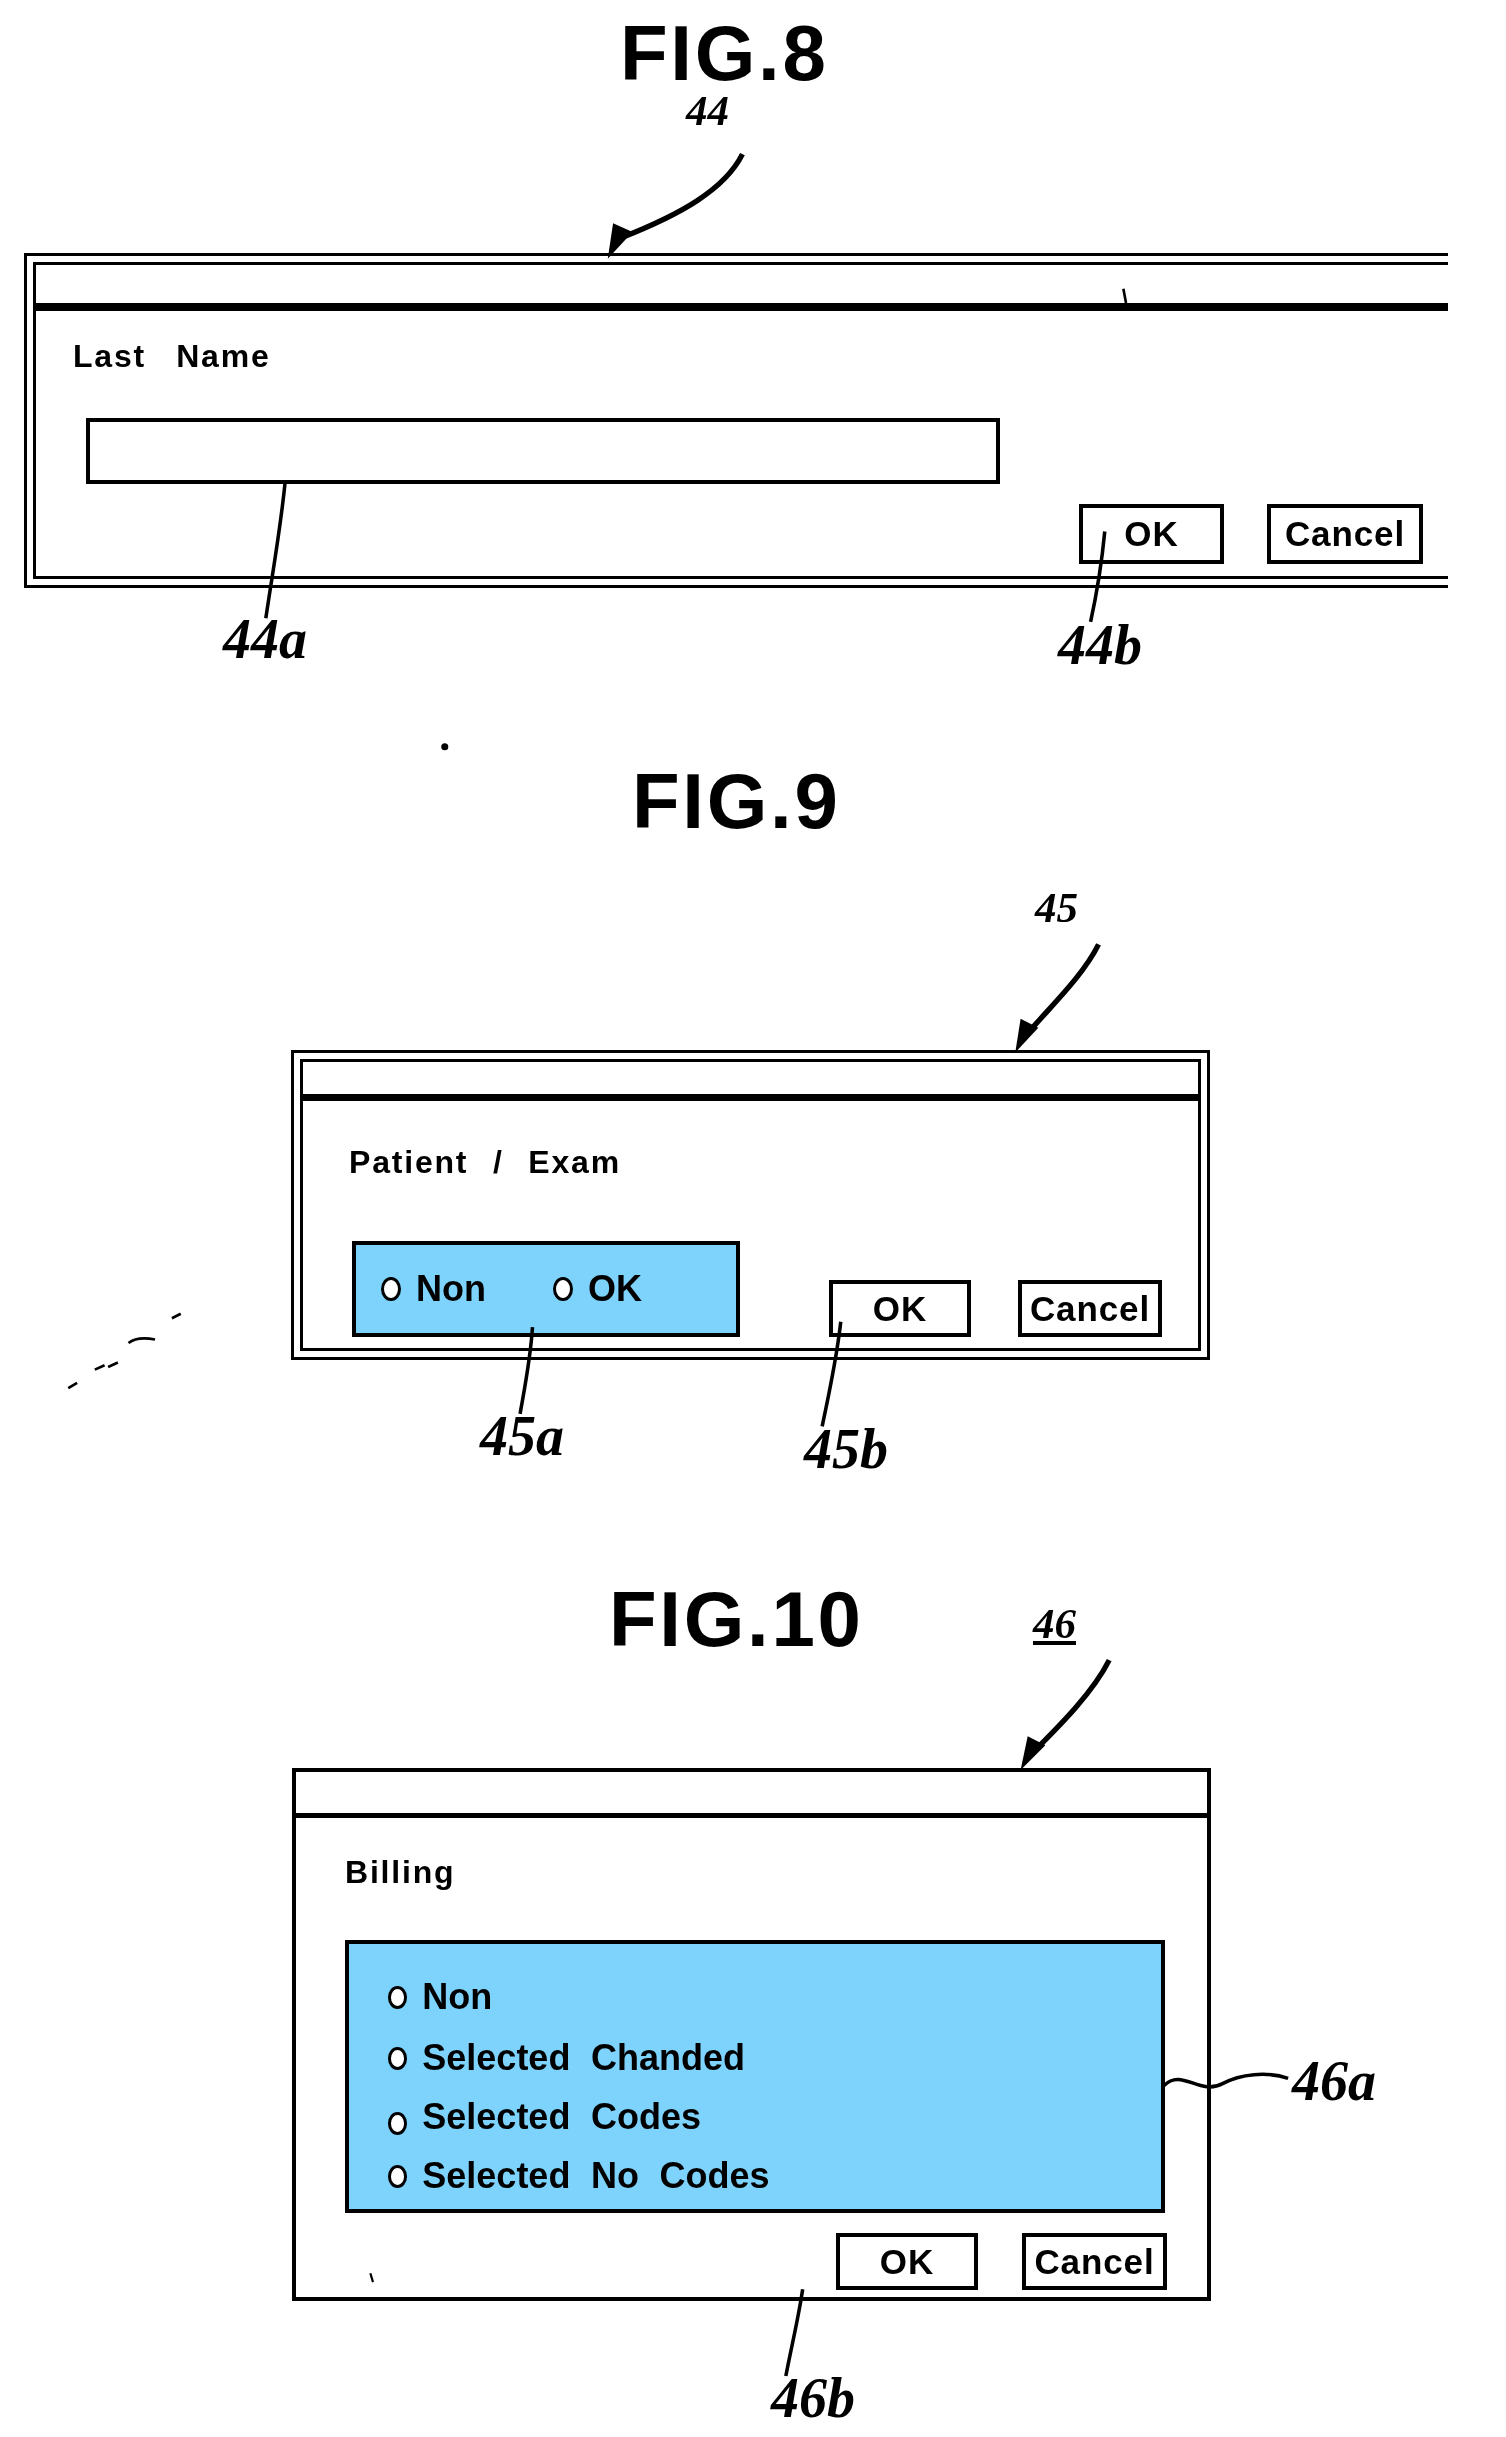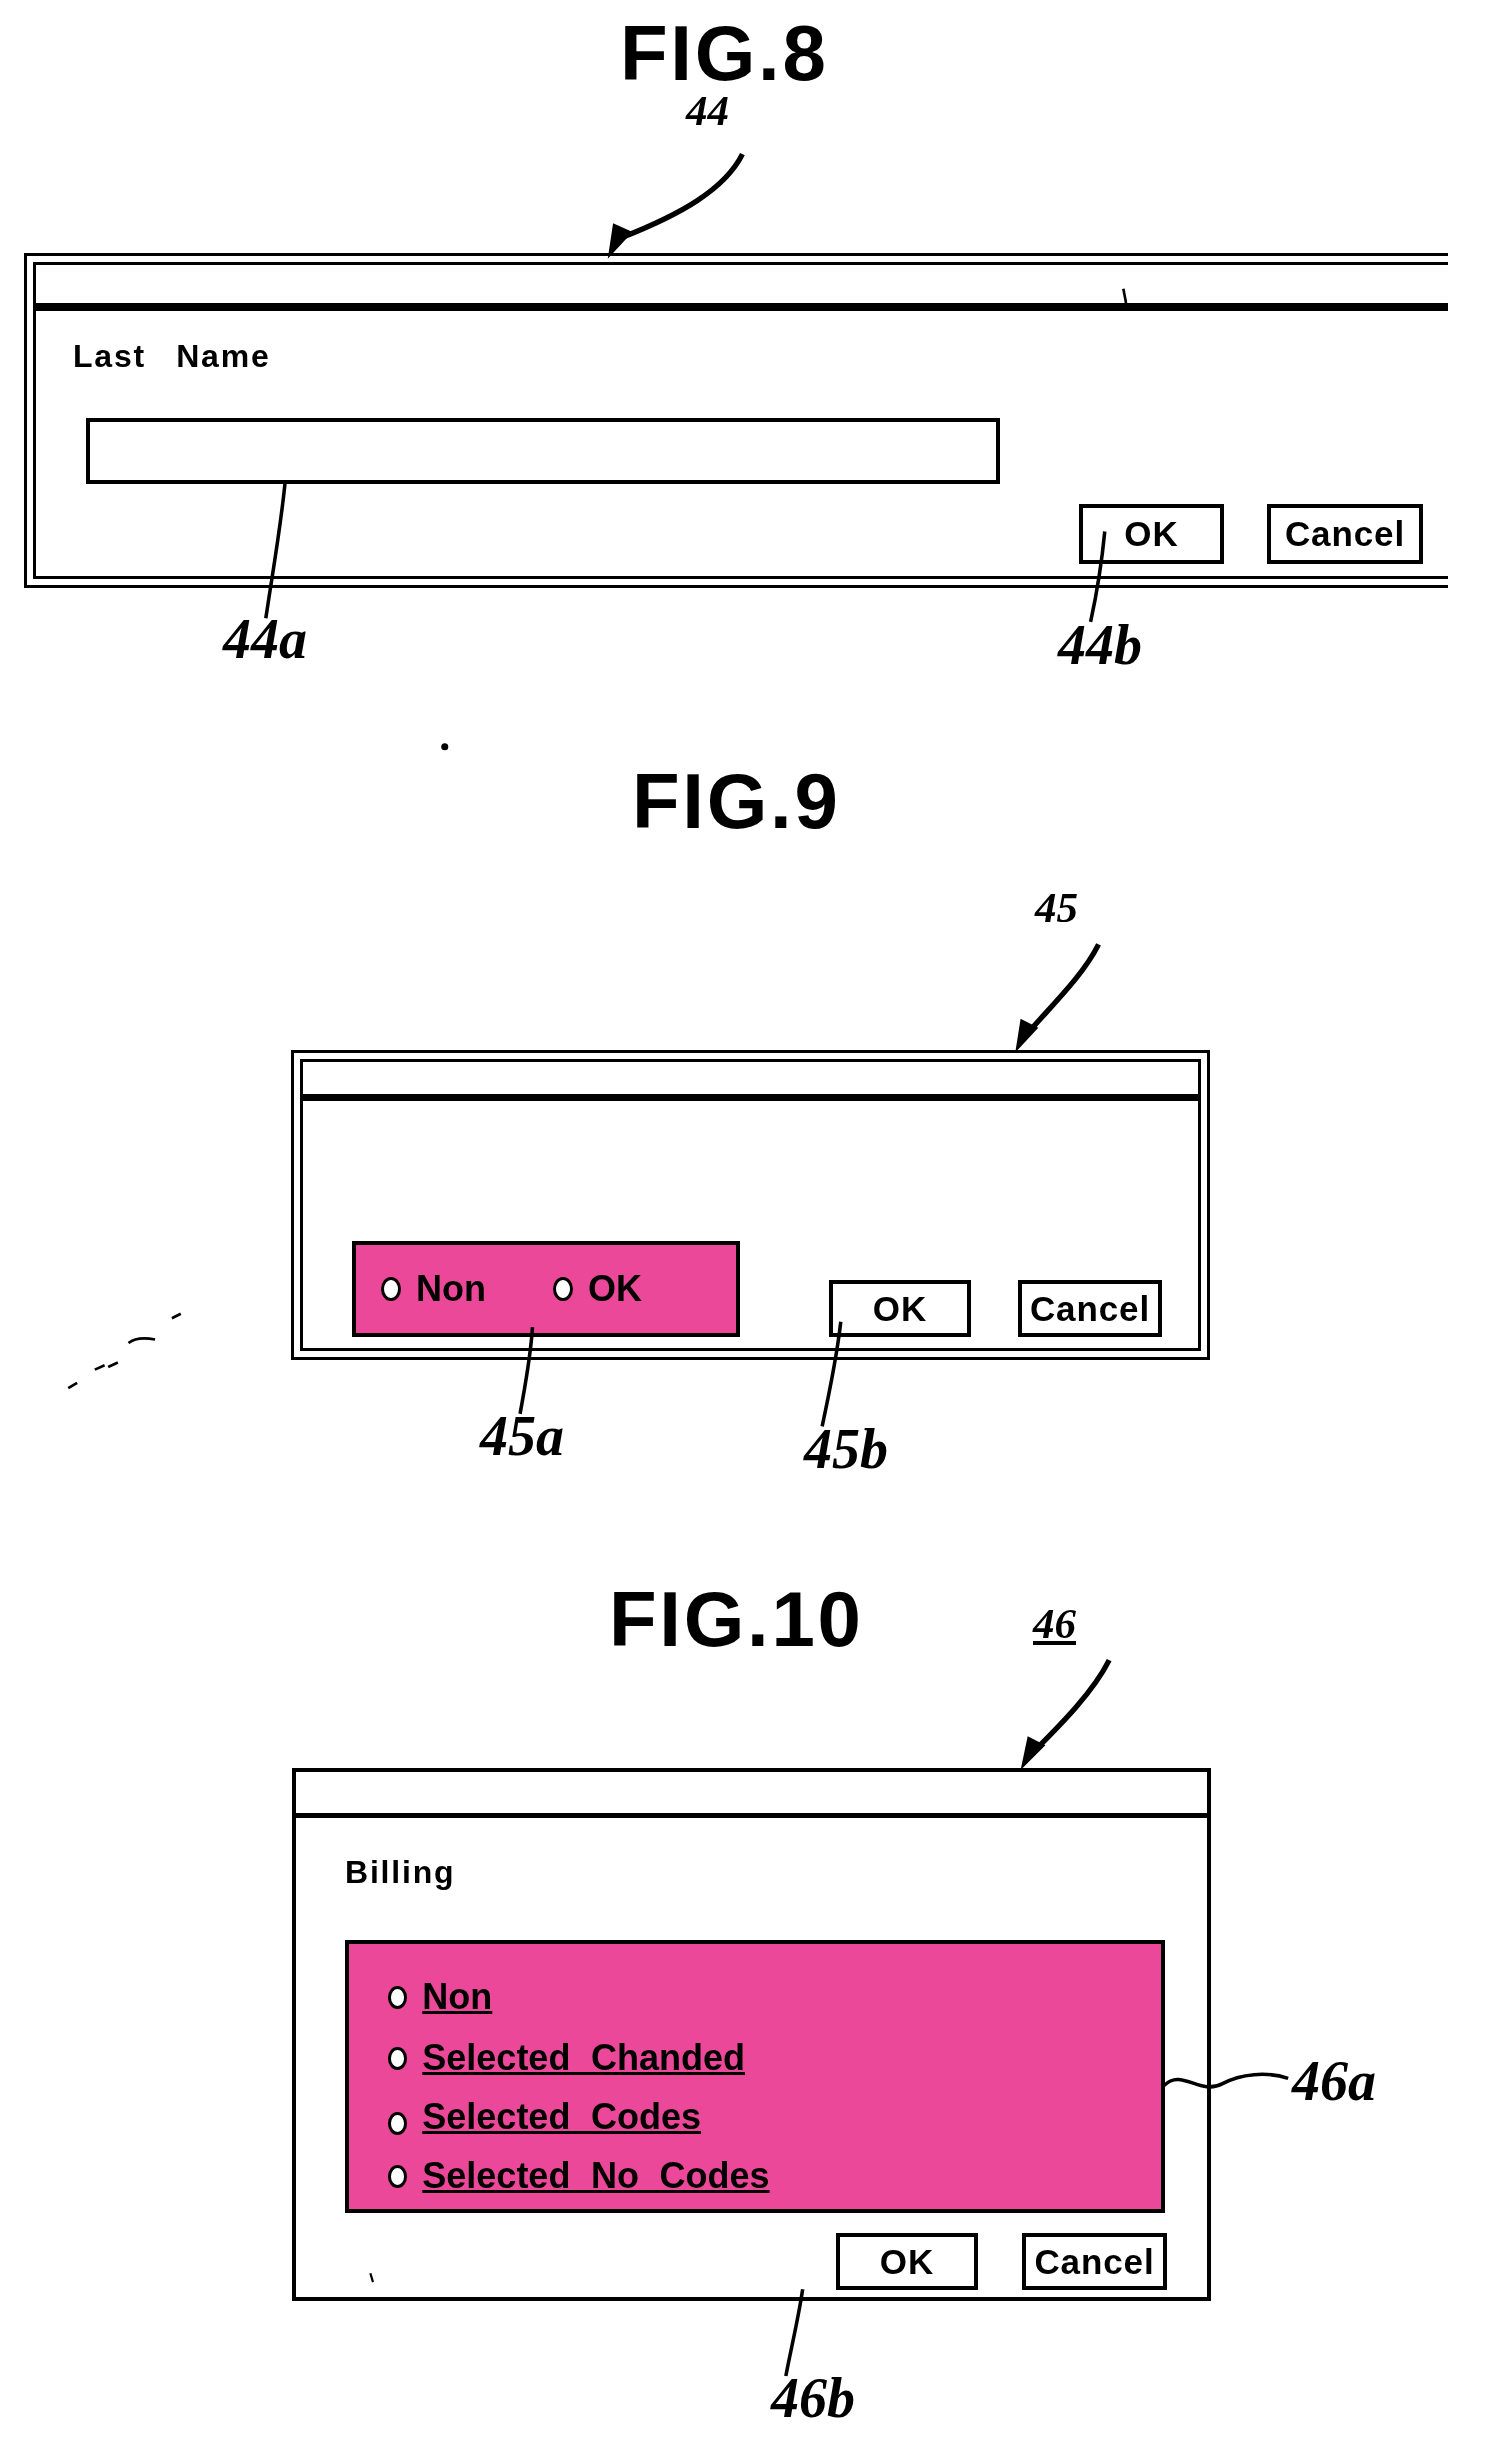--- a/index.html
+++ b/index.html
@@ -25,21 +25,21 @@
   .heading{
     position:absolute;font-weight:bold;font-size:32px;letter-spacing:1.8px;
     word-spacing:14px;line-height:1.1;white-space:nowrap;
   }
   .inputbox{position:absolute;background:#fff;border:4.4px solid #000;box-sizing:border-box;}
   .btn{
     position:absolute;background:#fff;border:4.4px solid #000;box-sizing:border-box;
     display:flex;align-items:center;justify-content:center;
     font-weight:bold;font-size:35px;letter-spacing:0.9px;white-space:nowrap;
   }
-  .groupbox{position:absolute;background:#ec4899;border:4.4px solid #000;box-sizing:border-box;text-decoration:underline;}
+  .groupbox{position:absolute;background:#7dd3fc;border:4.4px solid #000;box-sizing:border-box;}
   .opt{display:flex;align-items:center;font-weight:bold;font-size:36px;word-spacing:10.6px;white-space:nowrap;line-height:1;}
   .radio{
     display:inline-block;width:14px;height:18.6px;border:3.5px solid #000;border-radius:50%;
     margin-right:15px;flex:none;background:#fff;box-sizing:content-box;
   }
   .hgroup{position:absolute;display:flex;align-items:center;height:100%;}
   svg.overlay{position:absolute;left:0;top:0;pointer-events:none;}
 </style>
 </head>
 <body>
@@ -62,20 +62,21 @@
   <div class="callout" style="left:223px;top:611px;">44a</div>
   <div class="callout" style="left:1058px;top:617px;">44b</div>
 
   <div class="fig-title" style="left:632px;top:762px;">FIG.9</div>
   <div class="ref" style="left:1035px;top:886px;">45</div>
 
   <div class="dialog" style="left:291px;top:1050px;width:919px;height:310px;">
     <div class="dialog-inner">
       <div class="titlebar" style="height:39px;border-bottom-width:7px;"></div>
     </div>
+    <div class="heading" style="left:55px;top:92px;">Patient / Exam</div>
     <div class="groupbox" style="left:58px;top:188px;width:388px;height:96px;">
       <div class="hgroup" style="left:25px;gap:67px;">
         <span class="opt">
           <span class="radio"></span>
           <span>Non</span>
         </span>
         <span class="opt">
           <span class="radio"></span>
           <span>OK</span>
         </span>

